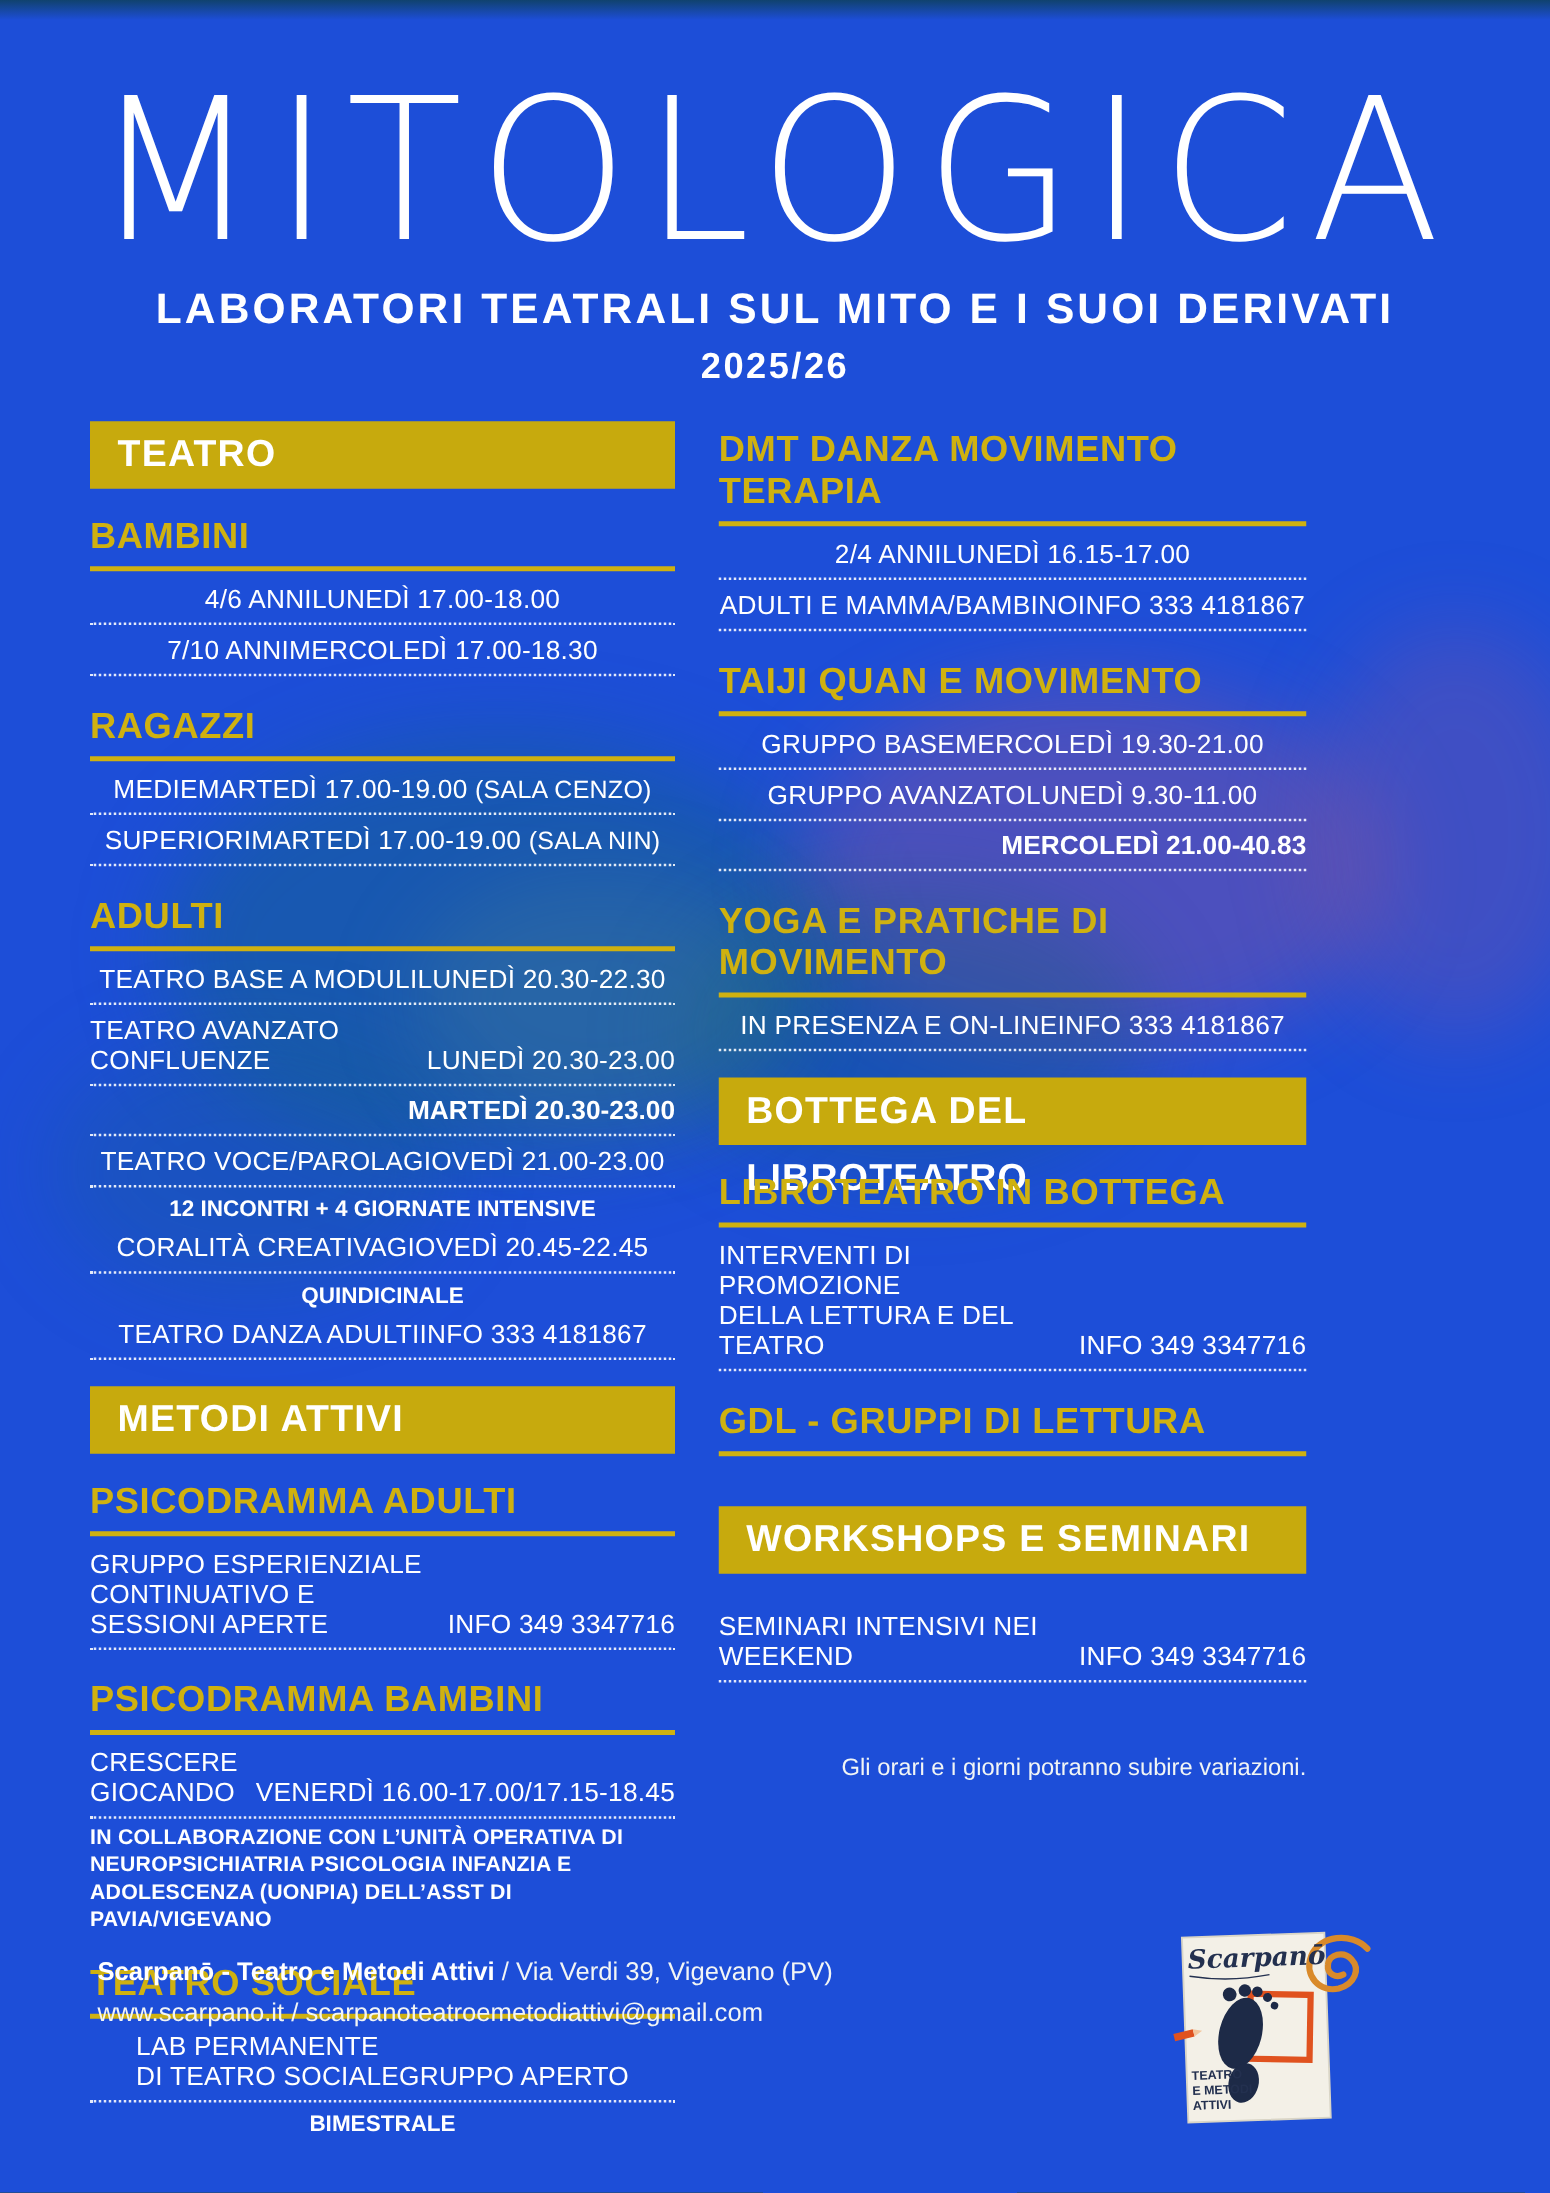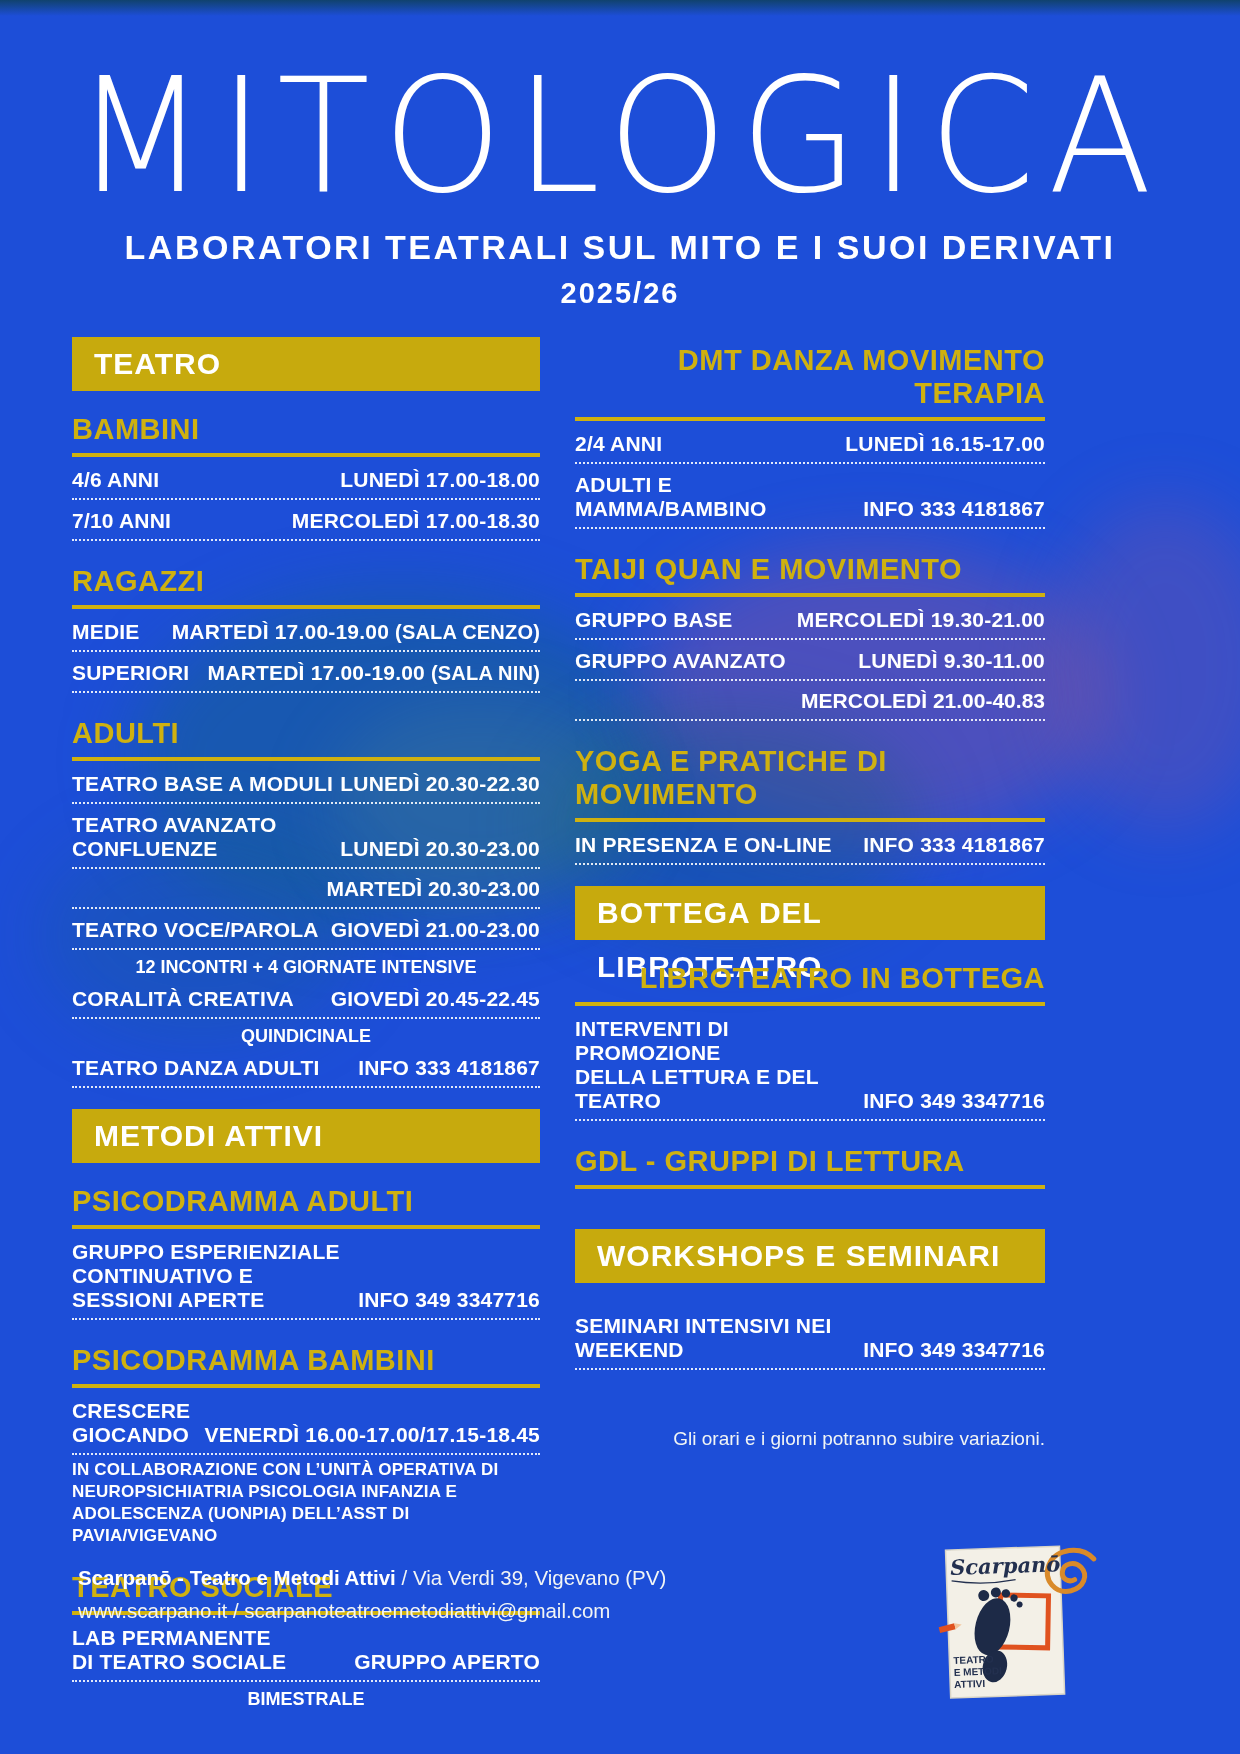--- a/index.html
+++ b/index.html
@@ -34,25 +34,25 @@
   .col{position:absolute;top:337px;color:#fff;}
   .col-left{left:72px;width:468px;}
   .col-right{left:575px;width:470px;}
   .bar{background:#c7aa0d;color:#fff;font-weight:bold;font-size:30px;letter-spacing:1px;
        height:54px;line-height:54px;padding-left:22px;margin-bottom:22px;}
   .bar.mt1{margin-top:21px;}
   .bar.mt2{margin-top:40px;}
   .subhead{color:#cfb110;font-weight:bold;font-size:29px;letter-spacing:.5px;
        border-bottom:4px solid #cfb110;padding-bottom:7px;margin:24px 0 2px;}
   .subhead.first{margin-top:0;}
-  .col-right .subhead.first{margin-top:7px;text-align:right;}
+  .col-right .subhead.first{margin-top:7px;}
   .row{margin:0;}
-  .row-main{display:flex;justify-content:space-between;align-items:flex-end;
+  .row-main{display:flex;justify-content:center;align-items:flex-end;
        border-bottom:2px dotted rgba(255,255,255,.88);padding:9px 0 6px;
-       font-weight:bold;font-size:21px;letter-spacing:.2px;}
+       font-weight:normal;font-size:21px;letter-spacing:.2px;}
   .lbl{text-align:left;}
   .lbl .l2{display:block;}
   .val{text-align:right;white-space:nowrap;}
   .sfx{font-size:20px;margin-left:6px;}
   .sfx:empty{display:none;}
   .cont{text-align:right;border-bottom:2px dotted rgba(255,255,255,.88);
        padding:8px 0 6px;font-weight:bold;font-size:21px;}
   .rnote{text-align:center;font-weight:bold;font-size:18px;padding:7px 0 0;}
   .snote{font-weight:bold;font-size:17px;line-height:1.3;padding-top:4px;letter-spacing:.2px;}
   .varnote{text-align:right;margin-top:58px;font-size:19px;color:#f1f5f5;font-weight:400;}

